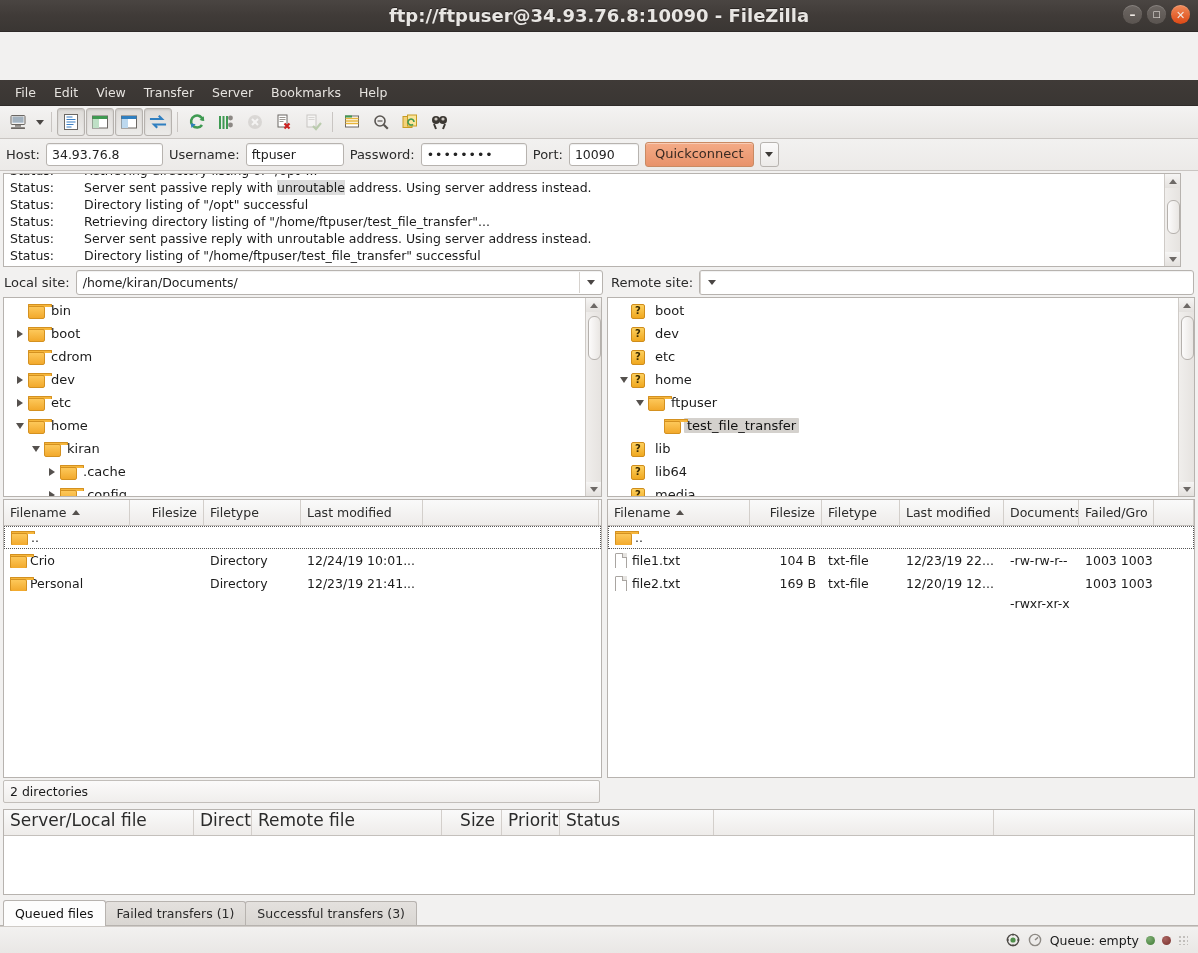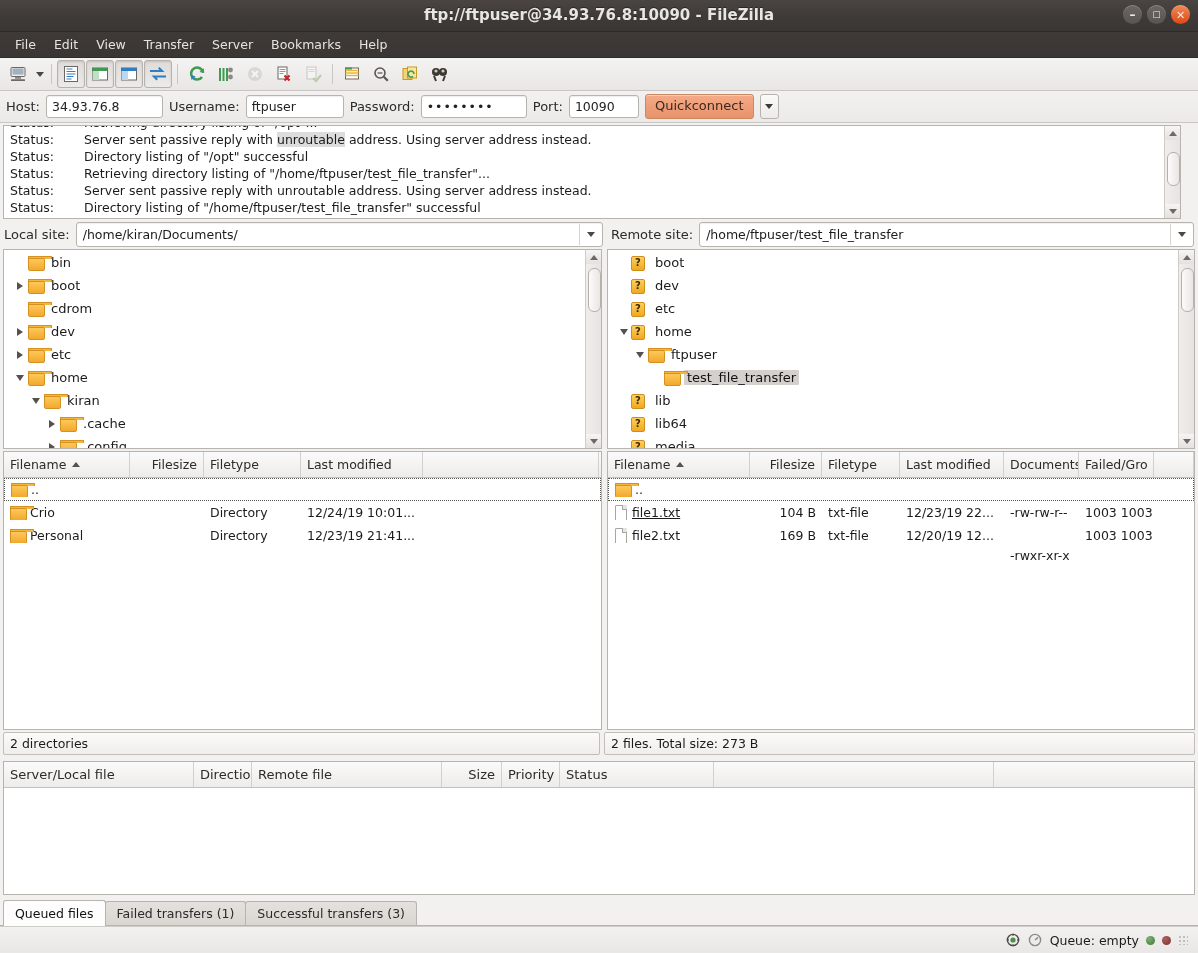--- a/index.html
+++ b/index.html
@@ -12,39 +12,39 @@
   .app{width:1198px;height:953px;display:flex;flex-direction:column;background:#f2f1f0;}
 
   
   .titlebar{
     height:31px;flex:0 0 31px;position:relative;
     background:linear-gradient(to bottom,#4a4542 0%,#403b38 50%,#3a3633 100%);
     border-bottom:1px solid #2e2a28;
   }
   .titlebar .ttl{
     position:absolute;left:0;right:0;top:0;height:31px;line-height:31px;
-    text-align:center;color:#e8e6e3;font-size:15px;font-weight:bold;
+    text-align:center;color:#e8e6e3;font-size:18px;font-weight:bold;
     text-shadow:0 -1px 0 #2a2624;
   }
   .wbtns{position:absolute;right:8px;top:5px;display:flex;gap:5px;}
   .wbtn{width:19px;height:19px;border-radius:50%;position:relative;
         box-shadow:inset 0 1px 0 rgba(255,255,255,.18);}
   .wbtn.min{background:linear-gradient(to bottom,#6d6763,#5a5450);}
   .wbtn.max{background:linear-gradient(to bottom,#6d6763,#5a5450);}
   .wbtn.cls{background:linear-gradient(to bottom,#f08b5a,#dd4814);}
   .wbtn i{position:absolute;left:50%;top:50%;transform:translate(-50%,-50%);
           color:#efe9e4;font-style:normal;font-size:11px;line-height:1;font-weight:bold;}
   .wbtn.min i{font-size:12px;}
   .wbtn.max i{font-size:9px;}
 
   
   .menubar{
     height:25px;flex:0 0 25px;display:flex;align-items:center;
     background:linear-gradient(to bottom,#3f3a37,#3a3633);
-    padding-left:6px;border-bottom:1px solid #2f2b29;
+    padding-left:6px;border-bottom:1px solid #2f2b29;margin-top:48px;
   }
   .menubar .mi{color:#e6e3df;font-size:12.5px;padding:2px 9px;cursor:default;border-radius:2px;}
 
   
   .toolbar{
     height:32px;flex:0 0 32px;display:flex;align-items:center;gap:1px;
     background:linear-gradient(to bottom,#f4f3f2,#e9e7e5);
     border-bottom:1px solid #c9c5c2;padding:0 4px;
   }
   .tbtn{width:26px;height:26px;display:flex;align-items:center;justify-content:center;
@@ -173,21 +173,21 @@
     background:linear-gradient(to bottom,#fbfafa,#f0eeec);display:flex;align-items:center;
     padding:0 6px;font-size:12.5px;color:#1b1b1b;box-sizing:border-box;}
   .statbox.left{width:597px;flex:0 0 597px;}
   .statbox.right{flex:1;}
 
   
   .queuewrap{flex:1;display:flex;flex-direction:column;margin:2px 3px 0 3px;
     background:#fff;border:1px solid #b7b3af;overflow:hidden;}
   .qhead{display:flex;height:25px;flex:0 0 25px;
     background:linear-gradient(to bottom,#fafafa,#eeecea);border-bottom:1px solid #c4c0bc;}
-  .qhead .hc{display:flex;align-items:center;font-size:13px;color:#2b2b2b;
+  .qhead .hc{display:flex;align-items:flex-start;font-size:17px;color:#2b2b2b;
     border-right:1px solid #d3cfcb;padding:0 6px;white-space:nowrap;overflow:hidden;box-sizing:border-box;}
   .qbody{flex:1;background:#fff;}
 
   
   .tabsrow{height:30px;flex:0 0 30px;display:flex;align-items:flex-end;padding-left:3px;
     border-bottom:1px solid #b7b3af;background:#f2f1f0;}
   .tab{height:24px;line-height:24px;padding:0 11px;font-size:12.5px;color:#2b2b2b;
     border:1px solid #b7b3af;border-bottom:none;border-radius:3px 3px 0 0;margin-right:-1px;
     background:linear-gradient(to bottom,#e4e1de,#d9d6d2);box-sizing:border-box;}
   .tab.active{background:#fdfdfd;height:26px;line-height:26px;color:#111;position:relative;top:1px;}
@@ -408,21 +408,20 @@
         <div class="sitecombo">
           <div class="txt">/home/kiran/Documents/</div>
           <div class="cbtn">
               <b></b>
             </div>
         </div>
       </div>
       <div class="sitecell right">
         <span class="sitelab">Remote site:</span>
         <div class="sitecombo">
-          <div class="txt">/home/ftpuser/test_file_transfer</div>
           <div class="cbtn">
               <b></b>
             </div>
         </div>
       </div>
     </div>
 
     <div class="treesrow">
       <div class="treepane left">
         <div class="treebody" id="local-tree">
@@ -746,21 +745,21 @@
                 <span></span>
               </div>
               <div class="lcell" style="width: 75px;">
                 <span></span>
               </div>
               <div class="lcell" style="width: 75px;">
                 <span></span>
               </div>
             </div>
             <div class="lrow">
-              <div class="lcell" style="width: 142px; text-decoration: underline;">
+              <div class="lcell" style="width: 142px;">
                 <span class="fileicon">
                   <span class="pg"></span>
                 </span>
                 <span>file1.txt</span>
               </div>
               <div class="lcell num" style="width: 72px;">
                 <span>104 B</span>
               </div>
               <div class="lcell" style="width: 78px;">
                 <span>txt-file</span>
@@ -797,21 +796,20 @@
               <div class="lcell" style="width: 75px;">
                 <span>1003 1003</span>
               </div>
             </div>
           </div>
       </div>
     </div>
 
     <div class="statrow">
       <div class="statbox left">2 directories</div>
-      <div class="statbox right">2 files. Total size: 273 B</div>
     </div>
   </div>
 
   <div class="queuewrap">
     <div class="qhead" id="queue-head">
         <div class="hc" style="width: 190px;">
           <span>Server/Local file</span>
         </div>
         <div class="hc" style="width: 58px;">
           <span>Directio</span>

